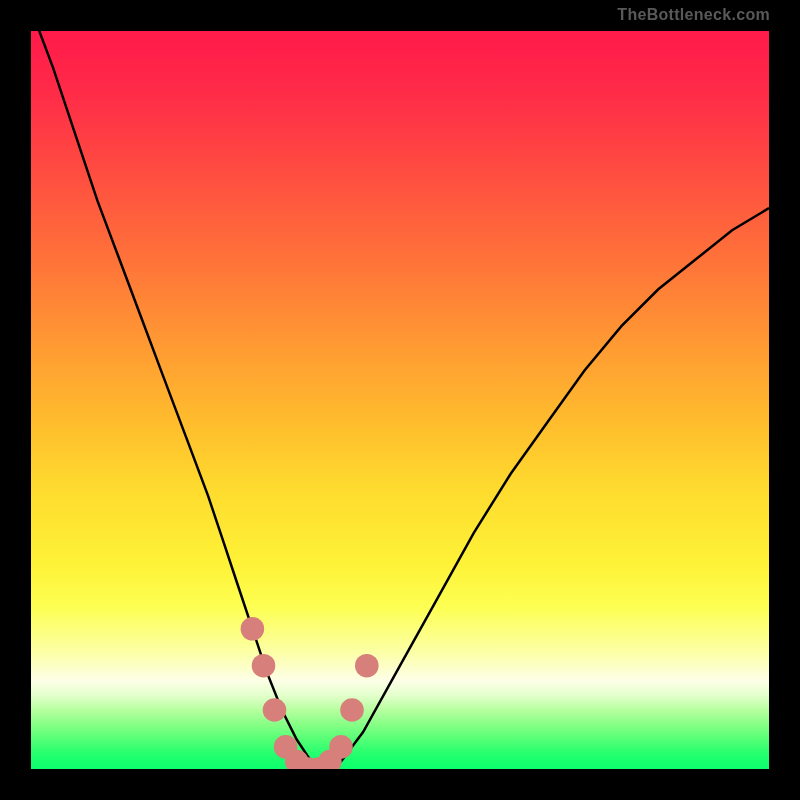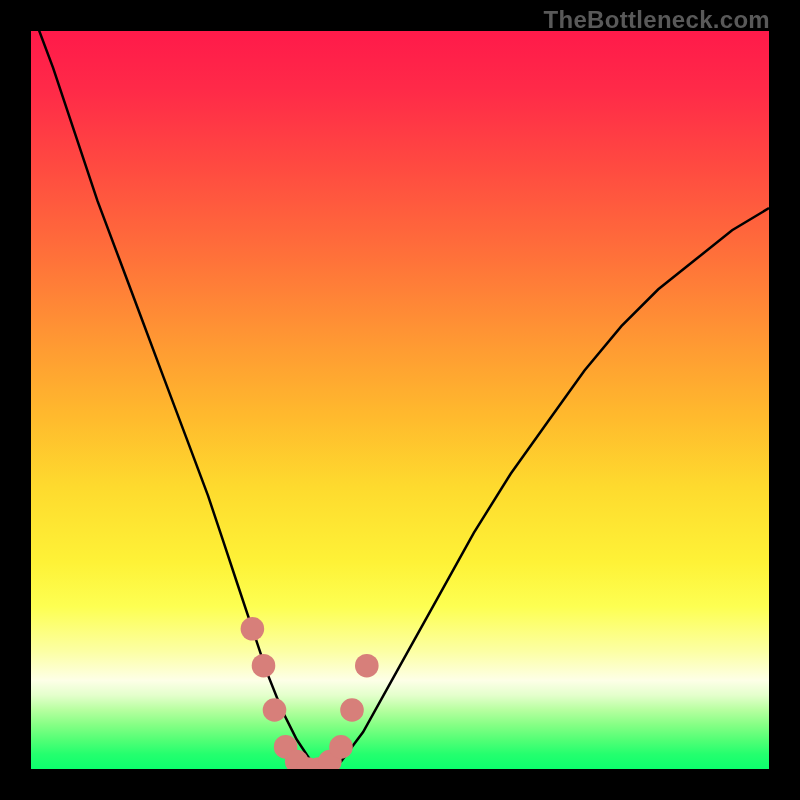--- a/index.html
+++ b/index.html
@@ -52,21 +52,21 @@
       #54ff76 96%,
       #24ff6e 98%,
       #0cff6d 100%
     );
   }
   .attribution {
     position: absolute;
     top: 6px;
     right: 30px;
     color: #595959;
-    font-size: 24px;
+    font-size: 16px;
     font-weight: bold;
     letter-spacing: 0.3px;
     margin-left: 20px;
   }
   svg.curves {
     position: absolute;
     top: 0;
     left: 0;
   }
 </style>

